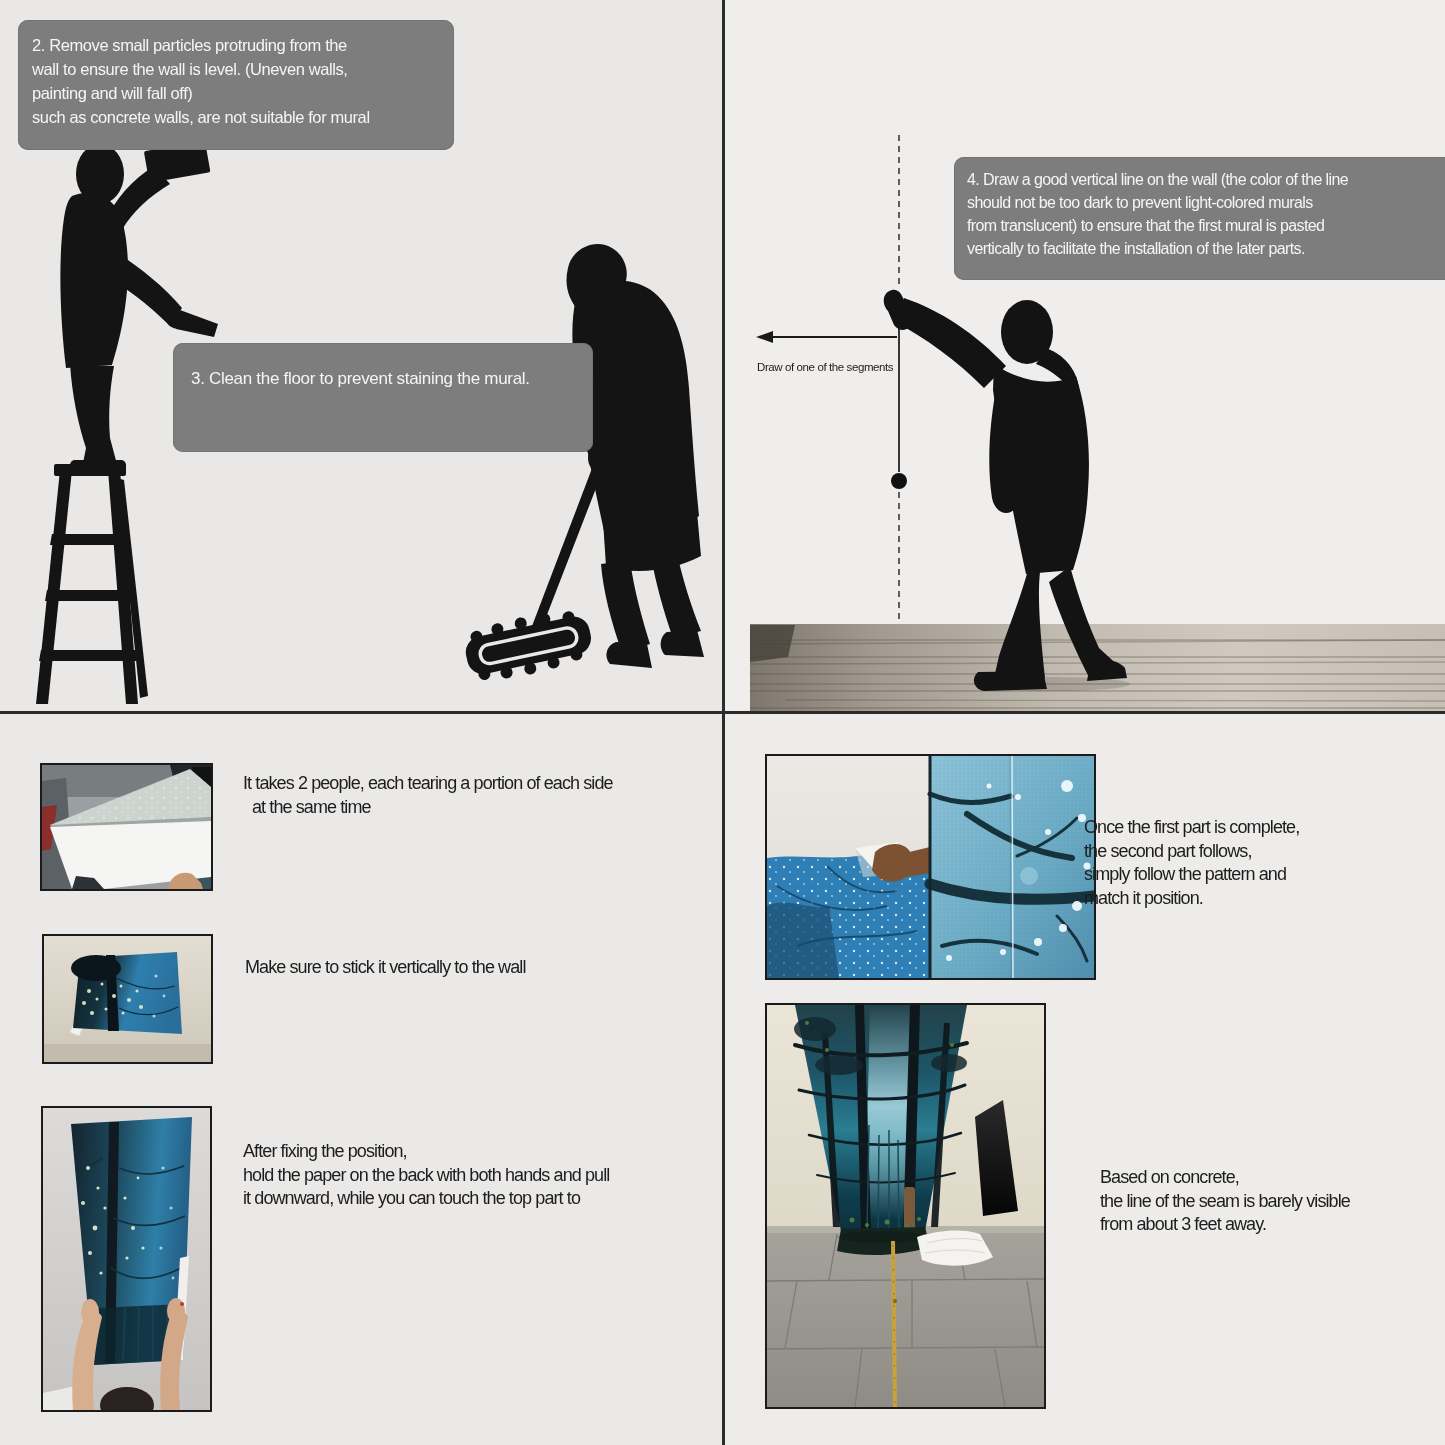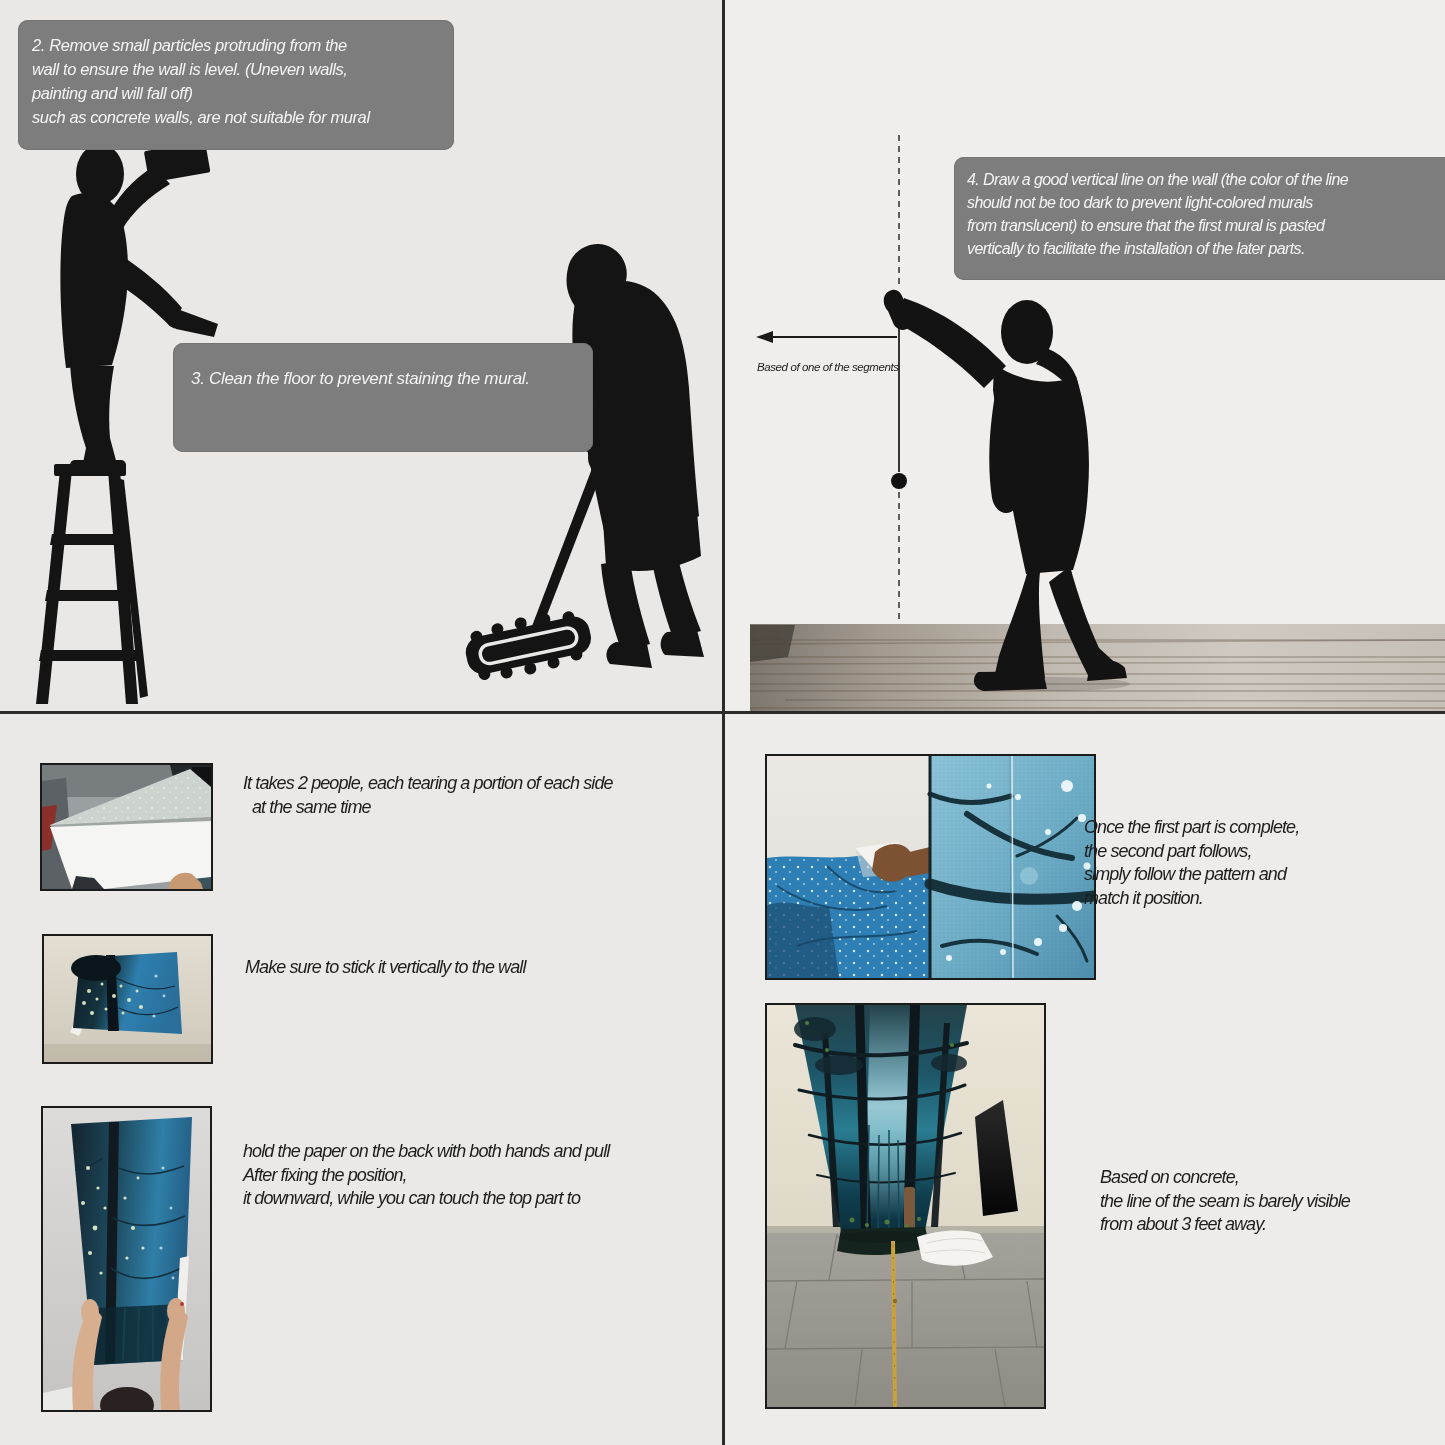--- a/index.html
+++ b/index.html
@@ -1,20 +1,19 @@
 <!DOCTYPE html>
 <html><head>
 <meta charset="utf-8">
 <style>
   html,body{margin:0;padding:0;background:#ffffff;}
   .page{
     position:relative;width:1445px;height:1445px;overflow:hidden;
     font-family:"Liberation Sans","DejaVu Sans",sans-serif;
     background:#e9e8e7;
-    font-style:italic;
   }
   .quad{position:absolute;}
   .q-tl{left:0;top:0;width:722px;height:711px;background:#e9e8e7;}
   .q-tr{left:725px;top:0;width:720px;height:711px;background:#efeeec;}
   .q-bl{left:0;top:714px;width:722px;height:731px;background:#eae9e8;}
   .q-br{left:725px;top:714px;width:720px;height:731px;background:#edecea;}
   .divider-v{position:absolute;left:722px;top:0;width:3px;height:1445px;background:#2b2b2b;}
   .divider-h{position:absolute;left:0;top:711px;width:1445px;height:3px;background:#2b2b2b;}
 
   .tip-box{
@@ -171,21 +170,21 @@
     <div class="ln">3. Clean the floor to prevent staining the mural.</div>
   </div>
 
   <div class="tip-box box4">
     <div class="ln">4. Draw a good vertical line on the wall (the color of the line</div>
     <div class="ln">should not be too dark to prevent light-colored murals</div>
     <div class="ln">from translucent) to ensure that the first mural is pasted</div>
     <div class="ln">vertically to facilitate the installation of the later parts.</div>
   </div>
 
-  <div class="width-label">Based of one of the segments</div>
+  <div class="width-label">Draw of one of the segments</div>
 
   <div class="photo" style="left:40px;top:763px;width:169px;height:124px">
     <svg width="169" height="124" viewBox="0 0 169 124">
       <defs>
         <pattern id="speck1" width="12" height="10" patternUnits="userSpaceOnUse">
           <circle cx="2" cy="3" r="1.1" fill="#ffffff" opacity="0.8"></circle>
           <circle cx="8" cy="7" r="0.9" fill="#eef2ee" opacity="0.7"></circle>
         </pattern>
       </defs>
       <rect width="169" height="124" fill="#9aa0a2"></rect>
@@ -480,22 +479,22 @@
   <div class="note t-tear">
     <div class="ln">It takes 2 people, each tearing a portion of each side</div>
     <div class="ln indent">at the same time</div>
   </div>
 
   <div class="note t-stick">
     <div class="ln">Make sure to stick it vertically to the wall</div>
   </div>
 
   <div class="note t-smooth">
+    <div class="ln">After fixing the position,</div>
     <div class="ln">hold the paper on the back with both hands and pull</div>
-    <div class="ln">After fixing the position,</div>
     <div class="ln">it downward, while you can touch the top part to</div>
   </div>
 
   <div class="note t-match">
     <div class="ln">Once the first part is complete,</div>
     <div class="ln">the second part follows,</div>
     <div class="ln">simply follow the pattern and</div>
     <div class="ln">match it position.</div>
   </div>
 

